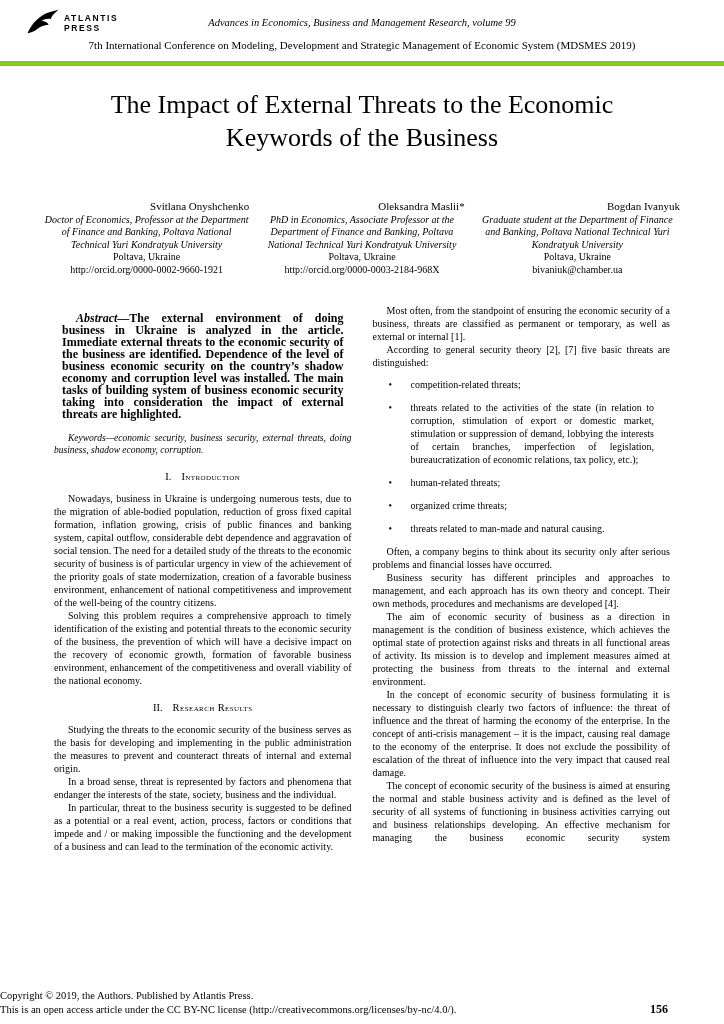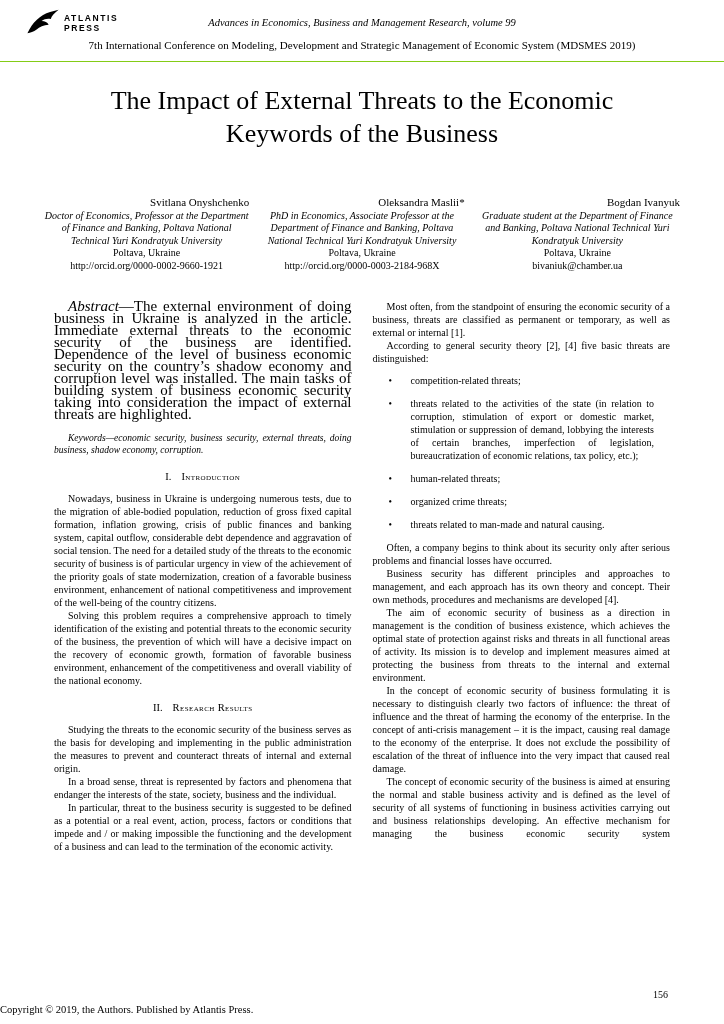--- a/index.html
+++ b/index.html
@@ -13,21 +13,21 @@
     color: #000;
     font-family: "Liberation Serif", serif;
     overflow: hidden;
   }
 
   
   .header {
     position: relative;
     padding: 16px 54px 9px 54px;
     text-align: center;
-    border-bottom: 1px solid #84cc16;
+    border-bottom: 5px solid #84cc16;
   }
   .logo {
     position: absolute;
     left: 26px;
     top: 8px;
     display: flex;
     align-items: center;
     gap: 4px;
   }
   .logo svg { display: block; }
@@ -88,24 +88,24 @@
   .body-p {
     margin: 0;
     font-size: 10px;
     line-height: 13px;
     text-align: justify;
     text-indent: 14px;
   }
   .justify-last { text-align-last: justify; }
 
   .abstract {
-    margin: 0;
-    font-size: 15px;
+    margin: 8px;
+    font-size: 12px;
     line-height: 12px;
-    font-weight: normal;
+    font-weight: bold;
     text-align: justify;
     text-indent: 14px;
   }
   .keywords {
     margin: 12px 0 0 0;
     font-size: 9.5px;
     line-height: 12px;
     font-weight: normal;
     font-style: italic;
     text-align: justify;
@@ -148,22 +148,23 @@
     left: 0;
     right: 0;
     bottom: 8px;
     text-align: left;
     font-size: 10.5px;
     line-height: 13.5px;
   }
   .page-number {
     position: absolute;
     right: 56px;
-    bottom: 15px;
-    font-size: 10px;
+    bottom: 0;
+    font-size: 12px;
+    font-weight: bold;
   }
 </style>
 </head>
 <body>
 
 <div class="page">
 
   <header class="header">
     <div class="logo">
       <span>
@@ -217,21 +218,21 @@
 
       <h2 class="section-heading"><span class="num">II.</span><span class="sc">Research Results</span></h2>
 
       <p class="body-p">Studying the threats to the economic security of the business serves as the basis for developing and implementing in the public administration the measures to prevent and counteract threats of internal and external origin.</p>
       <p class="body-p">In a broad sense, threat is represented by factors and phenomena that endanger the interests of the state, society, business and the individual.</p>
       <p class="body-p">In particular, threat to the business security is suggested to be defined as a potential or a real event, action, process, factors or conditions that impede and / or making impossible the functioning and the development of a business and can lead to the termination of the economic activity.</p>
     </div>
 
     <div class="col">
       <p class="body-p">Most often, from the standpoint of ensuring the economic security of a business, threats are classified as permanent or temporary, as well as external or internal [1].</p>
-      <p class="body-p">According to general security theory [2], [4] five basic threats are distinguished:</p>
+      <p class="body-p">According to general security theory [2], [7] five basic threats are distinguished:</p>
 
       <ul class="bullets">
         <li>
             <span class="bullet"></span>
             <span class="li-text">competition-related threats;</span>
           </li>
         <li>
             <span class="bullet"></span>
             <span class="li-text">threats related to the activities of the state (in relation to corruption, stimulation of export or domestic market, stimulation or suppression of demand, lobbying the interests of certain branches, imperfection of legislation, bureaucratization of economic relations, tax policy, etc.);</span>
           </li>
@@ -253,16 +254,17 @@
       <p class="body-p">Business security has different principles and approaches to management, and each approach has its own theory and concept. Their own methods, procedures and mechanisms are developed [4].</p>
       <p class="body-p">The aim of economic security of business as a direction in management is the condition of business existence, which achieves the optimal state of protection against risks and threats in all functional areas of activity. Its mission is to develop and implement measures aimed at protecting the business from threats to the internal and external environment.</p>
       <p class="body-p">In the concept of economic security of business formulating it is necessary to distinguish clearly two factors of influence: the threat of influence and the threat of harming the economy of the enterprise. In the concept of anti-crisis management – it is the impact, causing real damage to the economy of the enterprise. It does not exclude the possibility of escalation of the threat of influence into the very impact that caused real damage.</p>
       <p class="body-p justify-last">The concept of economic security of the business is aimed at ensuring the normal and stable business activity and is defined as the level of security of all systems of functioning in business activities carrying out and business relationships developing. An effective mechanism for managing the business economic security system</p>
     </div>
 
   </div>
 
   <footer class="footer">
     <div>Copyright © 2019, the Authors. Published by Atlantis Press.</div>
+    <div>This is an open access article under the CC BY-NC license (http://creativecommons.org/licenses/by-nc/4.0/).</div>
     <div class="page-number">156</div>
   </footer>
 
 </div>
 
 </body></html>

